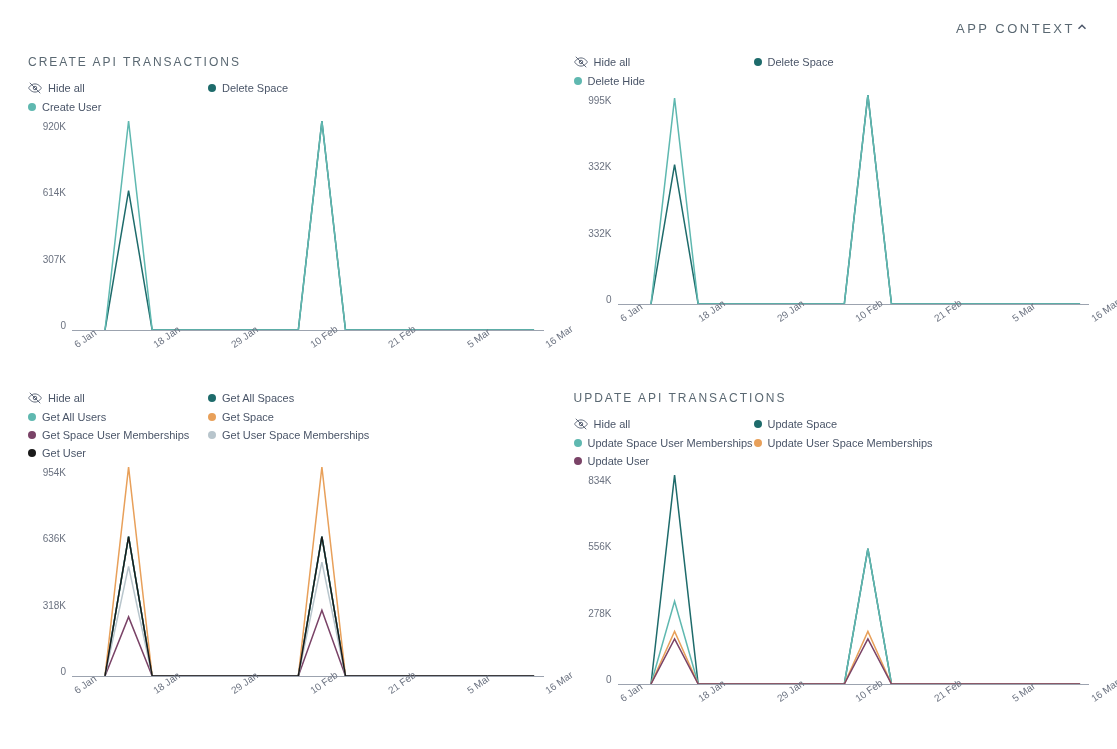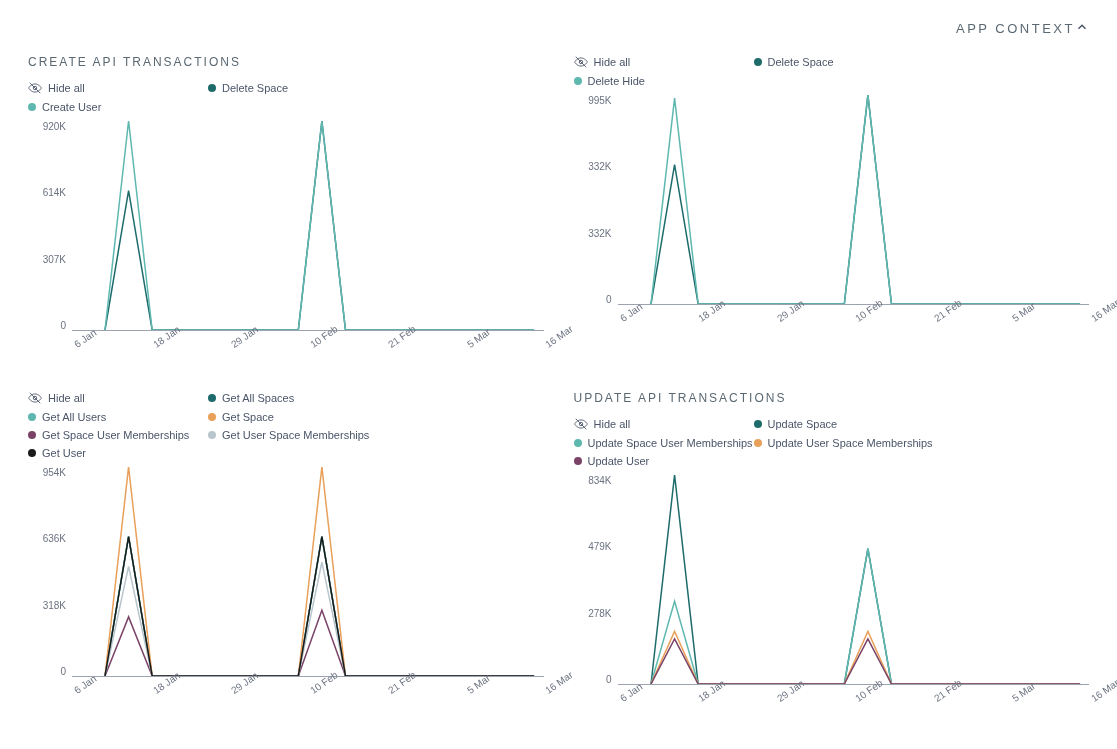--- a/index.html
+++ b/index.html
@@ -308,21 +308,21 @@
           <span>Update User Space Memberships</span>
         </div>
         <div class="legend-item">
           <span class="legend-dot" style="background:#7a4367"></span>
           <span>Update User</span>
         </div>
       </div>
     <div class="chart-area">
       <div class="y-axis">
           <span>834K</span>
-          <span>479K</span>
+          <span>556K</span>
           <span>278K</span>
           <span>0</span>
         </div>
       <div class="plot-wrap">
         <div class="plot">
           <svg viewBox="0 0 100 100" preserveAspectRatio="none">
               <polyline points="7,100 12,0 17,100 25,100 40,100 48,100 53,35.25179856115108 58,100 69,100 84,100 98,100" fill="none" stroke="#1e6b6b" stroke-width="1.5" vector-effect="non-scaling-stroke"></polyline>
               <polyline points="7,100 12,60.431654676258994 17,100 25,100 40,100 48,100 53,35.25179856115108 58,100 69,100 84,100 98,100" fill="none" stroke="#5fb8b0" stroke-width="1.5" vector-effect="non-scaling-stroke"></polyline>
               <polyline points="7,100 12,74.82014388489209 17,100 25,100 40,100 48,100 53,74.82014388489209 58,100 69,100 84,100 98,100" fill="none" stroke="#e8a05a" stroke-width="1.5" vector-effect="non-scaling-stroke"></polyline>
               <polyline points="7,100 12,78.41726618705036 17,100 25,100 40,100 48,100 53,78.41726618705036 58,100 69,100 84,100 98,100" fill="none" stroke="#7a4367" stroke-width="1.5" vector-effect="non-scaling-stroke"></polyline>

